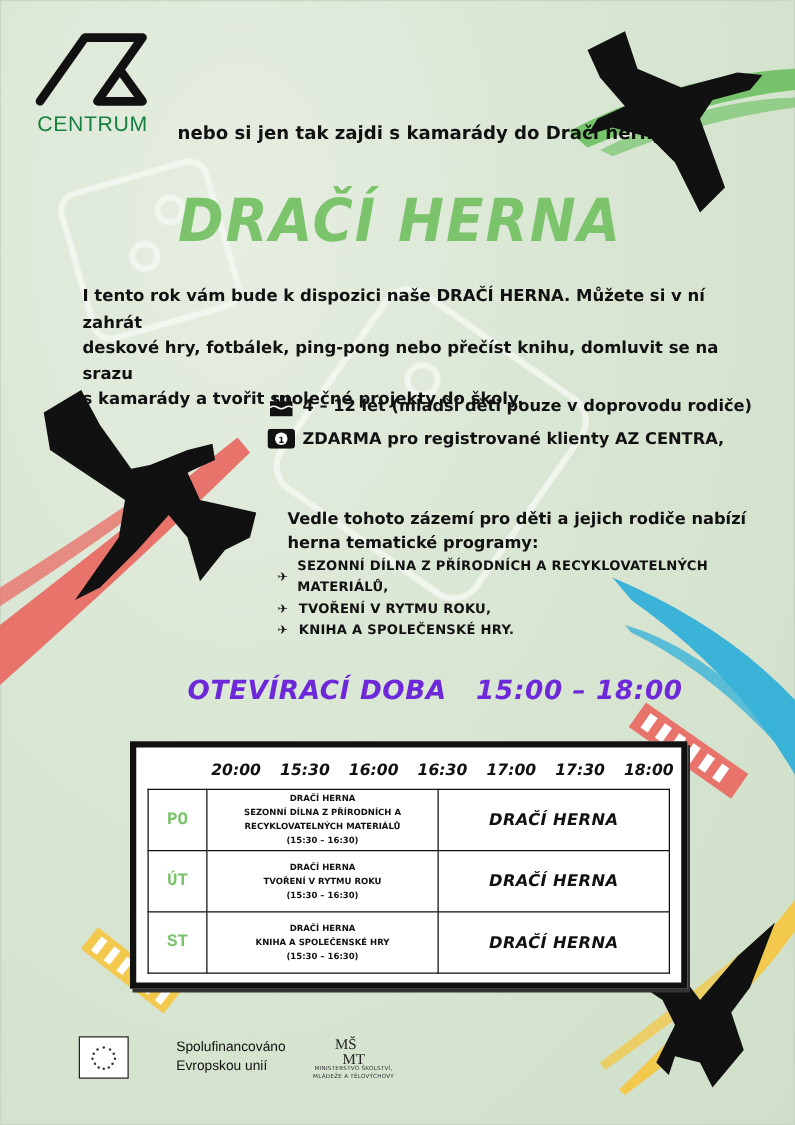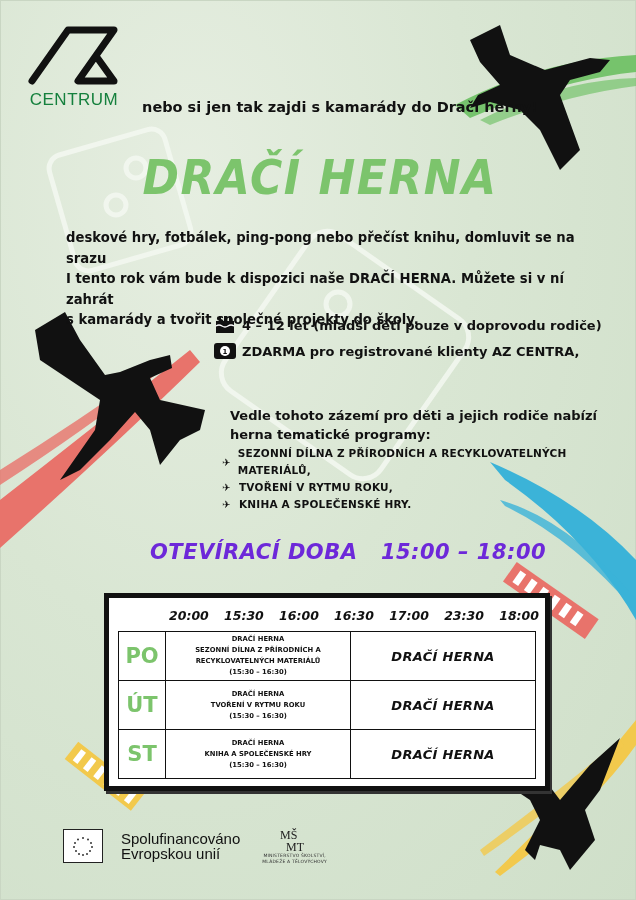--- a/index.html
+++ b/index.html
@@ -27,27 +27,27 @@
   .prog-item { display:flex; align-items:center; font-size:10.5px; line-height:17px; font-weight:bold; text-transform:uppercase; letter-spacing:0.2px; }
   .prog-icon { width:14px; margin-right:3px; font-size:10px; }
 
   .hours { left:150px; top:540px; width:360px; font-weight:bold; font-size:21px; color:#6d28d9; font-style:oblique; letter-spacing:0.5px; white-space:nowrap; }
 
   
   .schedule { left:104px; top:593px; width:436px; height:188px; background:#fff; border:5px solid #111; box-shadow:2px 3px 0 #333; }
   .times { position:absolute; left:60px; top:10px; width:370px; display:flex; justify-content:space-between; font-weight:bold; font-style:oblique; font-size:12.5px; }
   table.sched { position:absolute; left:9px; top:33px; border-collapse:collapse; width:418px; }
   table.sched td { border:1.5px solid #111; text-align:center; vertical-align:middle; padding:0; }
-  td.day { width:46px; height:48px; color:#7cc46c; font-weight:bold; font-size:21px; }
+  td.day { width:46px; height:48px; color:#7cc46c; font-weight:bold; font-size:14px;font-family:Liberation Mono, monospace; }
   td.prog { width:184px; font-size:6.8px; font-weight:bold; line-height:11px; text-transform:uppercase; }
   td.herna { font-size:13px; font-weight:bold; font-style:oblique; letter-spacing:0.3px; }
 
   .footer { left:63px; top:827px; display:flex; align-items:center; }
   .eu-flag { width:38px; height:32px; border:1.5px solid #222; background:#fff; display:flex; align-items:center; justify-content:center; margin-right:18px; }
-  .eu-text { font-family:"Liberation Sans", sans-serif; font-size:15px; line-height:15px; color:#111; margin-right:22px; }
+  .eu-text { font-family:"Liberation Sans", sans-serif; font-size:11px; line-height:15px; color:#111; margin-right:22px;margin-left:20px; }
   .msmt { display:flex; flex-direction:column; align-items:center;justify-content:flex-end; }
   .msmt-sub { font-size:4.5px; line-height:6px; text-align:center; color:#333; letter-spacing:0.2px; }
 </style>
 </head>
 <body>
 
 <div class="poster-frame"></div>
 
 <svg class="abs" style="left:0;top:0" width="636" height="900">
 
@@ -123,22 +123,22 @@
   <div class="logo-text">CENTRUM</div>
 </div>
 
 <div class="abs intro">
   <div>nebo si jen tak zajdi s kamarády do Dračí herny!</div>
 </div>
 
 <div class="abs title">DRAČÍ HERNA</div>
 
 <div class="abs desc">
+  <div>I tento rok vám bude k dispozici naše DRAČÍ HERNA. Můžete si v ní zahrát</div>
   <div>deskové hry, fotbálek, ping-pong nebo přečíst knihu, domluvit se na srazu</div>
-  <div>I tento rok vám bude k dispozici naše DRAČÍ HERNA. Můžete si v ní zahrát</div>
   <div>s kamarády a tvořit společné projekty do školy.</div>
 </div>
 
 <div class="abs info">
   <div class="info-row">
     <span class="info-icon">
       <svg width="20" height="18" viewBox="0 0 20 18">
         <rect x="4" y="0" width="2" height="5" fill="#111"></rect>
           <rect x="9" y="0" width="2" height="5" fill="#111"></rect>
           <rect x="14" y="0" width="2" height="5" fill="#111"></rect>
@@ -186,21 +186,21 @@
   <span>15:00 – 18:00</span>
 </div>
 
 <div class="abs schedule">
   <div class="times">
     <span>20:00</span>
     <span>15:30</span>
     <span>16:00</span>
     <span>16:30</span>
     <span>17:00</span>
-    <span>23:30</span>
+    <span>17:30</span>
     <span>18:00</span>
   </div>
   <table class="sched">
     <tbody>
         <tr>
       <td class="day">PO</td>
       <td class="prog">
         <div>Dračí herna</div>
         <div>Sezonní dílna z přírodních a</div>
         <div>recyklovatelných materiálů</div>

